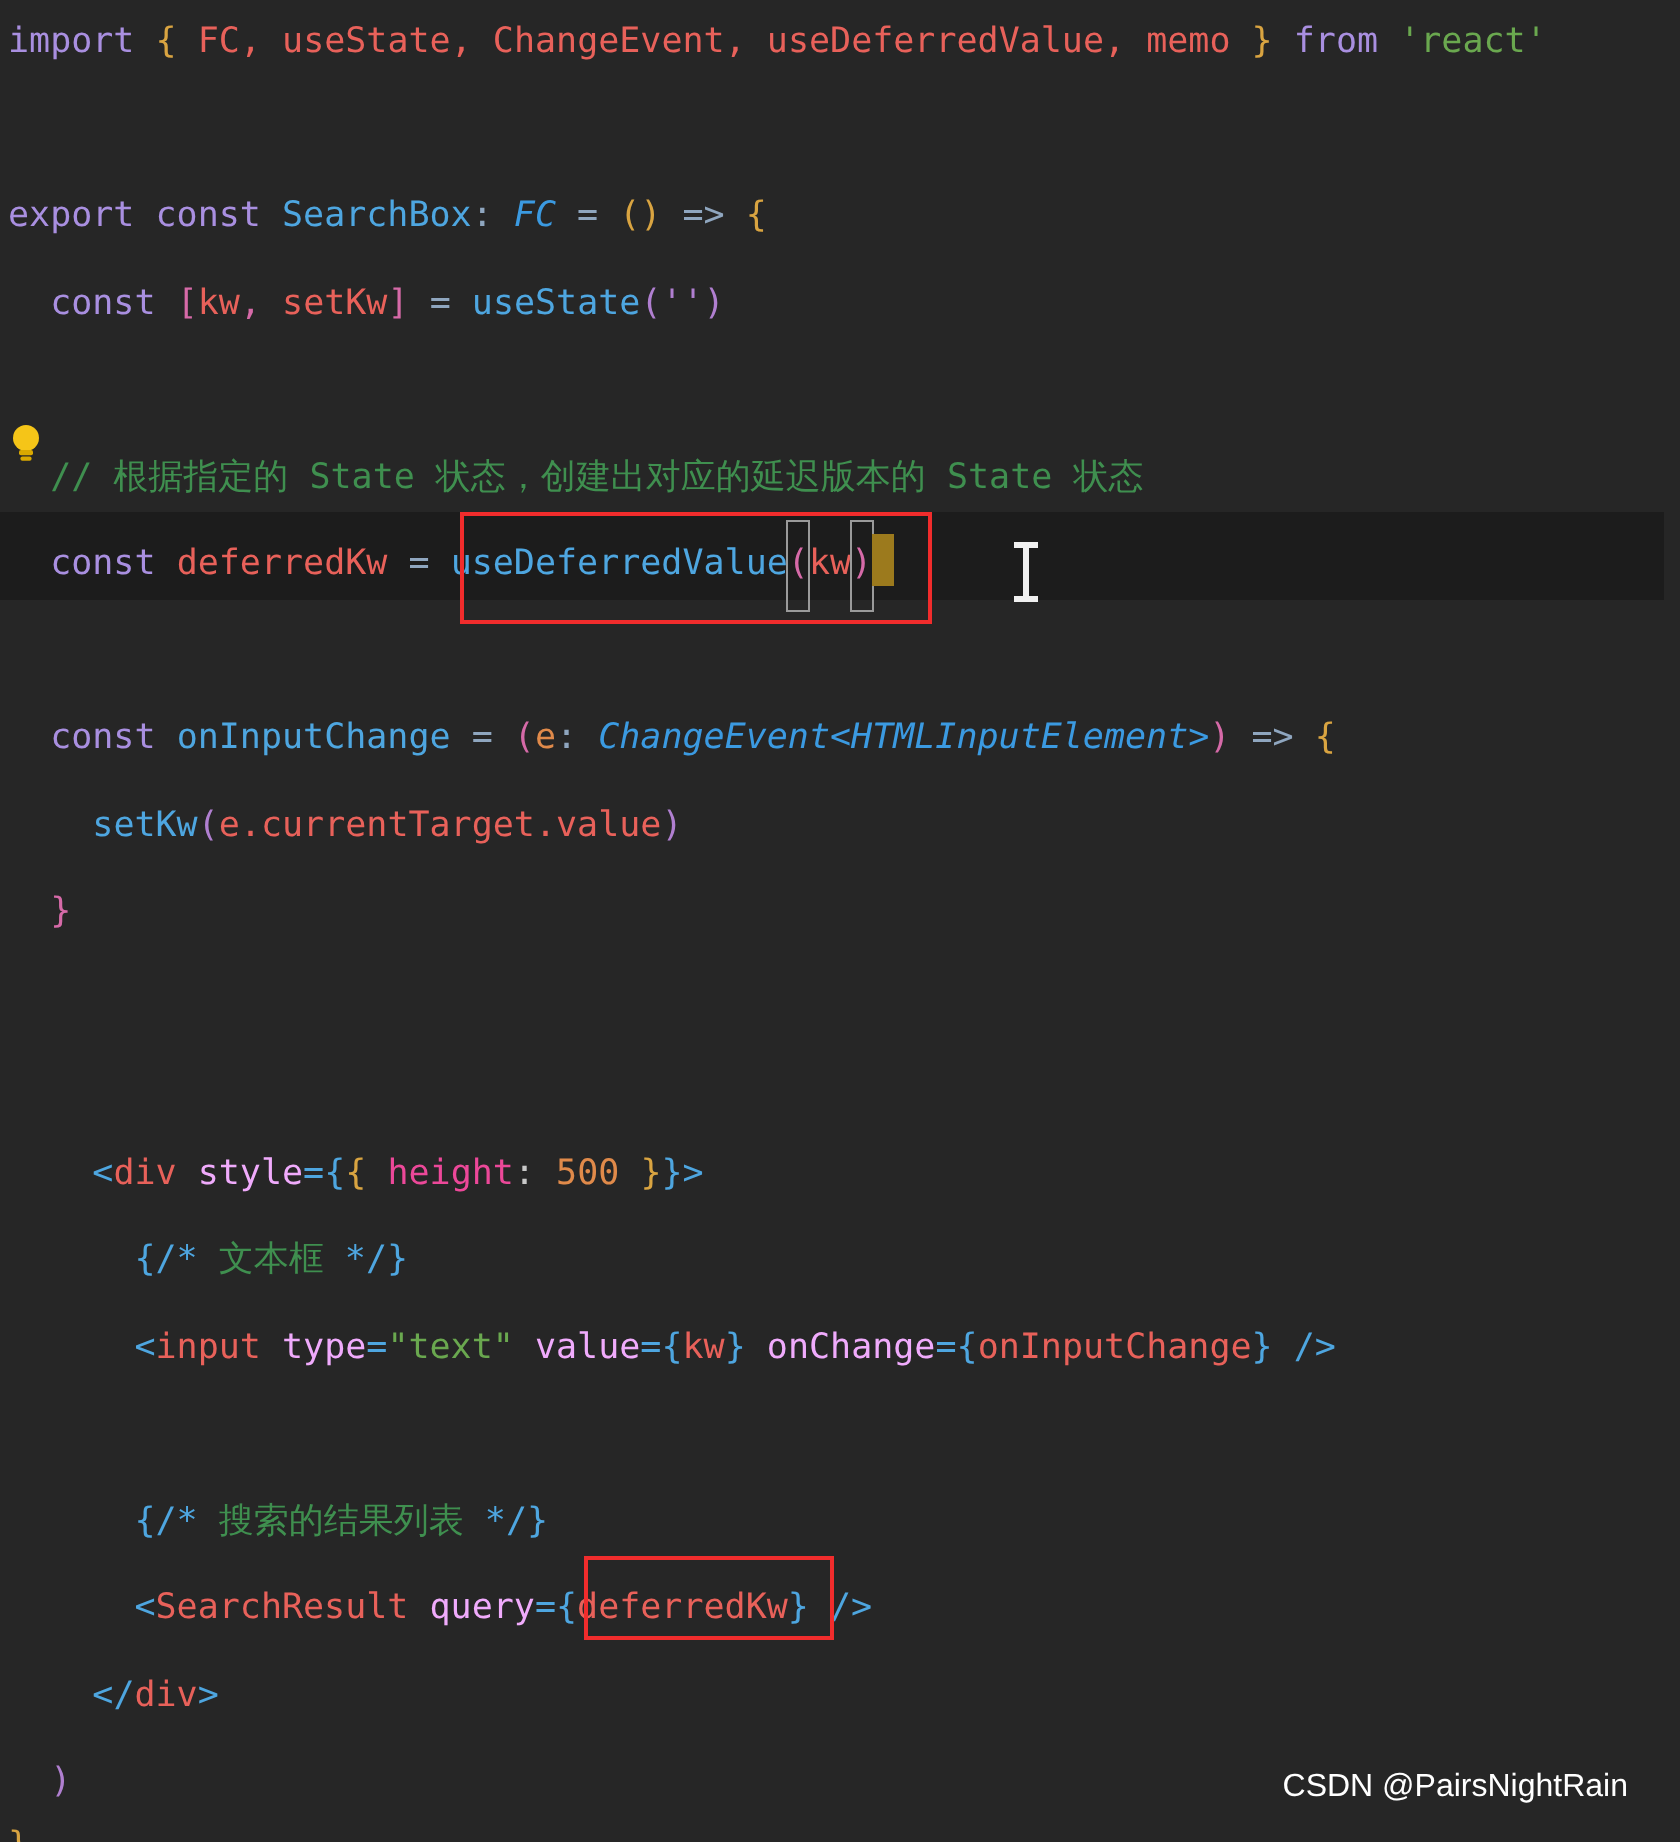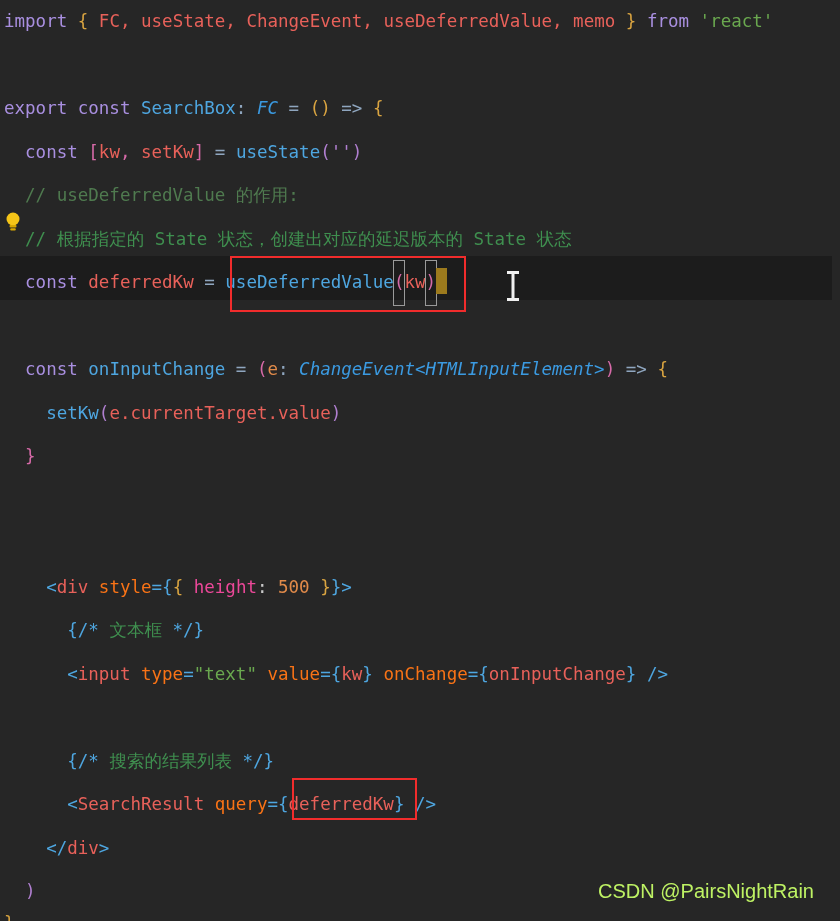--- a/index.html
+++ b/index.html
@@ -39,21 +39,21 @@
   .str-gr  { color: #6aa84f; }           
   .fn-cyan { color: #4ea6e0; margin-top: 32px; }
   .type-it { color: #3b9ae1; font-style: italic; }
   .op      { color: #8fa6bf; }           
   .paren-p { color: #d66aa8; }           
   .paren-v { color: #b07fd0; }           
   .comment { color: #4f7a4f; }
   .cmt-gr  { color: #3f8f4f; margin-top: 36px; }
   .tagpunct{ color: #4ea6e0; }
   .tagname { color: #e8615a; }
-  .attr    { color: #f97316; }
+  .attr    { color: #f0abfc; }
   .num     { color: #e08a4a; }
   .prop    { color: #ec4899; }
   .jsxb    { color: #4ea6e0; }
   .varpink { color: #e8615a; }
   .plain   { color: #c8c8c8; }
 
   
   .bracket-box {
     display: inline-block;
     outline: 1px solid #9a9a9a;
@@ -81,40 +81,39 @@
     width: 18px; height: 22px;
   }
   
   .ibeam {
     position: absolute;
     width: 12px; height: 30px;
   }
   .watermark {
     position: absolute;
     right: 18px; bottom: 18px;
-    color: #bef264;
-    font-size: 20px;
+    color: #ffffff;
+    font-size: 16px;
     font-family: "Liberation Sans", sans-serif;
     text-align: center;
   }
 </style>
 </head>
 <body>
 
 <div id="editor">
 
   <div class="current-line" style="top:256px; height:44px;"></div>
 
   <div class="line" style="top:0px;"><span class="code"><span class="kw">import</span><span class="plain"> </span><span class="brace-o">{</span><span class="plain"> </span><span class="id-red">FC</span><span class="id-red">,</span><span class="plain"> </span><span class="id-red">useState</span><span class="id-red">,</span><span class="plain"> </span><span class="id-red">ChangeEvent</span><span class="id-red">,</span><span class="plain"> </span><span class="id-red">useDeferredValue</span><span class="id-red">,</span><span class="plain"> </span><span class="id-red">memo</span><span class="plain"> </span><span class="brace-o">}</span><span class="plain"> </span><span class="kw">from</span><span class="plain"> </span><span class="str-gr">'react'</span></span></div>
 
   <div class="line" style="top:87px;"><span class="code"><span class="kw">export</span><span class="plain"> </span><span class="kw">const</span><span class="plain"> </span><span class="fn-cyan">SearchBox</span><span class="op">:</span><span class="plain"> </span><span class="type-it">FC</span><span class="plain"> </span><span class="op">=</span><span class="plain"> </span><span class="brace-o">()</span><span class="plain"> </span><span class="op">=&gt;</span><span class="plain"> </span><span class="brace-o">{</span></span></div>
 
   <div class="line" style="top:131px;"><span class="code">  <span class="kw">const</span><span class="plain"> </span><span class="paren-p">[</span><span class="id-red">kw</span><span class="paren-p">,</span><span class="plain"> </span><span class="id-red">setKw</span><span class="paren-p">]</span><span class="plain"> </span><span class="op">=</span><span class="plain"> </span><span class="fn-cyan">useState</span><span class="paren-v">('')</span></span></div>
 
-  <div class="line" style="top:174px;"><span class="code">  <span class="comment">// useDeferredValue 的作用:</span></span></div>
 
   <div class="line" style="top:218px;"><span class="code">  <span class="cmt-gr">// 根据指定的 State 状态，创建出对应的延迟版本的 State 状态</span></span></div>
 
   <svg class="bulb" style="left:4px; top:211px;" viewBox="0 0 18 22">
     <ellipse cx="9" cy="8" rx="6.5" ry="6.5" fill="#f5c518"></ellipse>
     <rect x="5.5" y="14" width="7" height="2.6" rx="1" fill="#d9a800"></rect>
     <rect x="6.2" y="17.2" width="5.6" height="2.2" rx="1" fill="#d9a800"></rect>
   </svg>
 
   <div class="line" style="top:261px;"><span class="code">  <span class="kw">const</span><span class="plain"> </span><span class="id-red">deferredKw</span><span class="plain"> </span><span class="op">=</span><span class="plain"> </span><span class="fn-cyan">useDeferredValue</span><span class="paren-p bracket-box">(</span><span class="id-red">kw</span><span class="paren-p bracket-box">)</span><span class="caret"></span></span></div>

